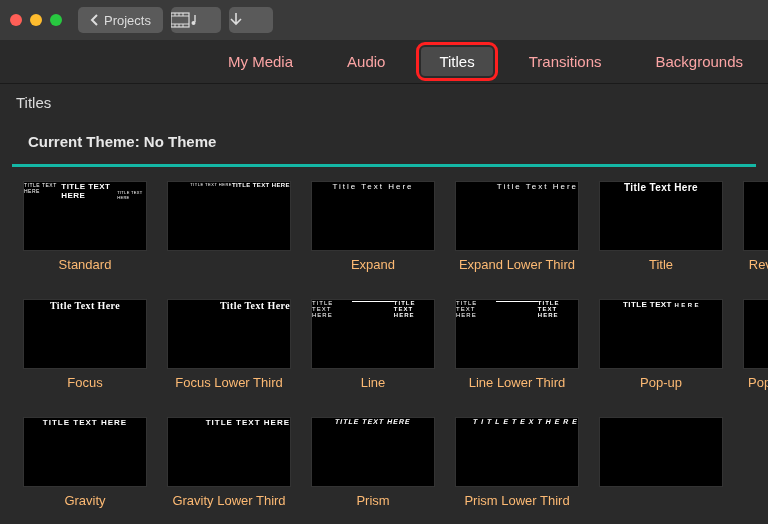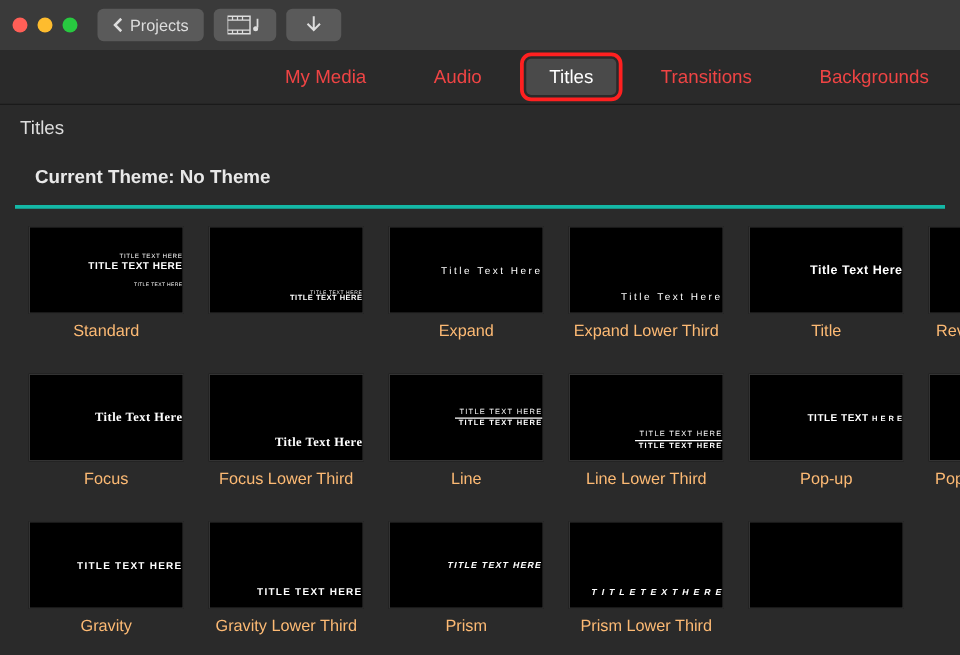--- a/index.html
+++ b/index.html
@@ -20,41 +20,41 @@
   }
   .traffic { display: flex; gap: 8px; margin-right: 8px; }
   .tl { width: 12px; height: 12px; border-radius: 50%; }
   .tl.r { background: #ff5f57; }
   .tl.y { background: #febc2e; }
   .tl.g { background: #28c840; }
   .tb-btn {
     height: 26px;
     background: #5a5a5a;
     border-radius: 5px;
-    display: flex; align-items: center; justify-content: center;
+    display: flex; align-items: center; 
     color: #ddd;
     padding: 0 12px;
     font-size: 13px;
     gap: 4px;
   }
   .tb-btn.icon { width: 50px; padding: 0; }
   .tb-btn.icon.small { width: 44px; }
   .tabbar {
     height: 44px;
     background: #2a2a2a;
     display: flex;
     align-items: center;
     padding-left: 210px;
     gap: 0;
     border-bottom: 1px solid #1a1a1a;
   }
   .tab {
     padding: 6px 18px;
     font-size: 15px;
-    color: #ef4444;
+    color: #fca5a5;
     position: relative;
   }
   .tab.active {
     background: #4a4a4a;
     border-radius: 4px;
     color: #fff;
   }
   .tab.highlighted {
     outline: 3px solid #ff2020;
     outline-offset: 2px;
@@ -76,22 +76,22 @@
     display: grid;
     grid-template-columns: repeat(6, 130px);
     gap: 14px 14px;
     padding: 0 20px;
   }
   .cell { display: flex; flex-direction: column; align-items: center; gap: 6px; }
   .thumb {
     width: 124px; height: 70px;
     background: #000;
     border: 1px solid #333;
-    display: flex; flex-direction: column;
-    align-items: flex-end; justify-content: center;
+    display: flex; flex-direction: row;
+    align-items: flex-start; justify-content: center;
     color: #fff;
     overflow: hidden;
     position: relative;
   }
   .cap { font-size: 13px; color: #fdba74; text-align: center; line-height: 1.2; min-height: 28px; }
   .thumb .t-sup { font-size: 5px; letter-spacing: 0.5px; }
   .thumb .t-main { font-size: 8px; font-weight: 700; letter-spacing: 0.4px; }
   .thumb .t-sub { font-size: 4px; letter-spacing: 0.3px; margin-top: 8px; }
   .thumb.lt { justify-content: flex-end; padding-bottom: 8px; }
   .thumb.lt .t-main { font-size: 6px; }

